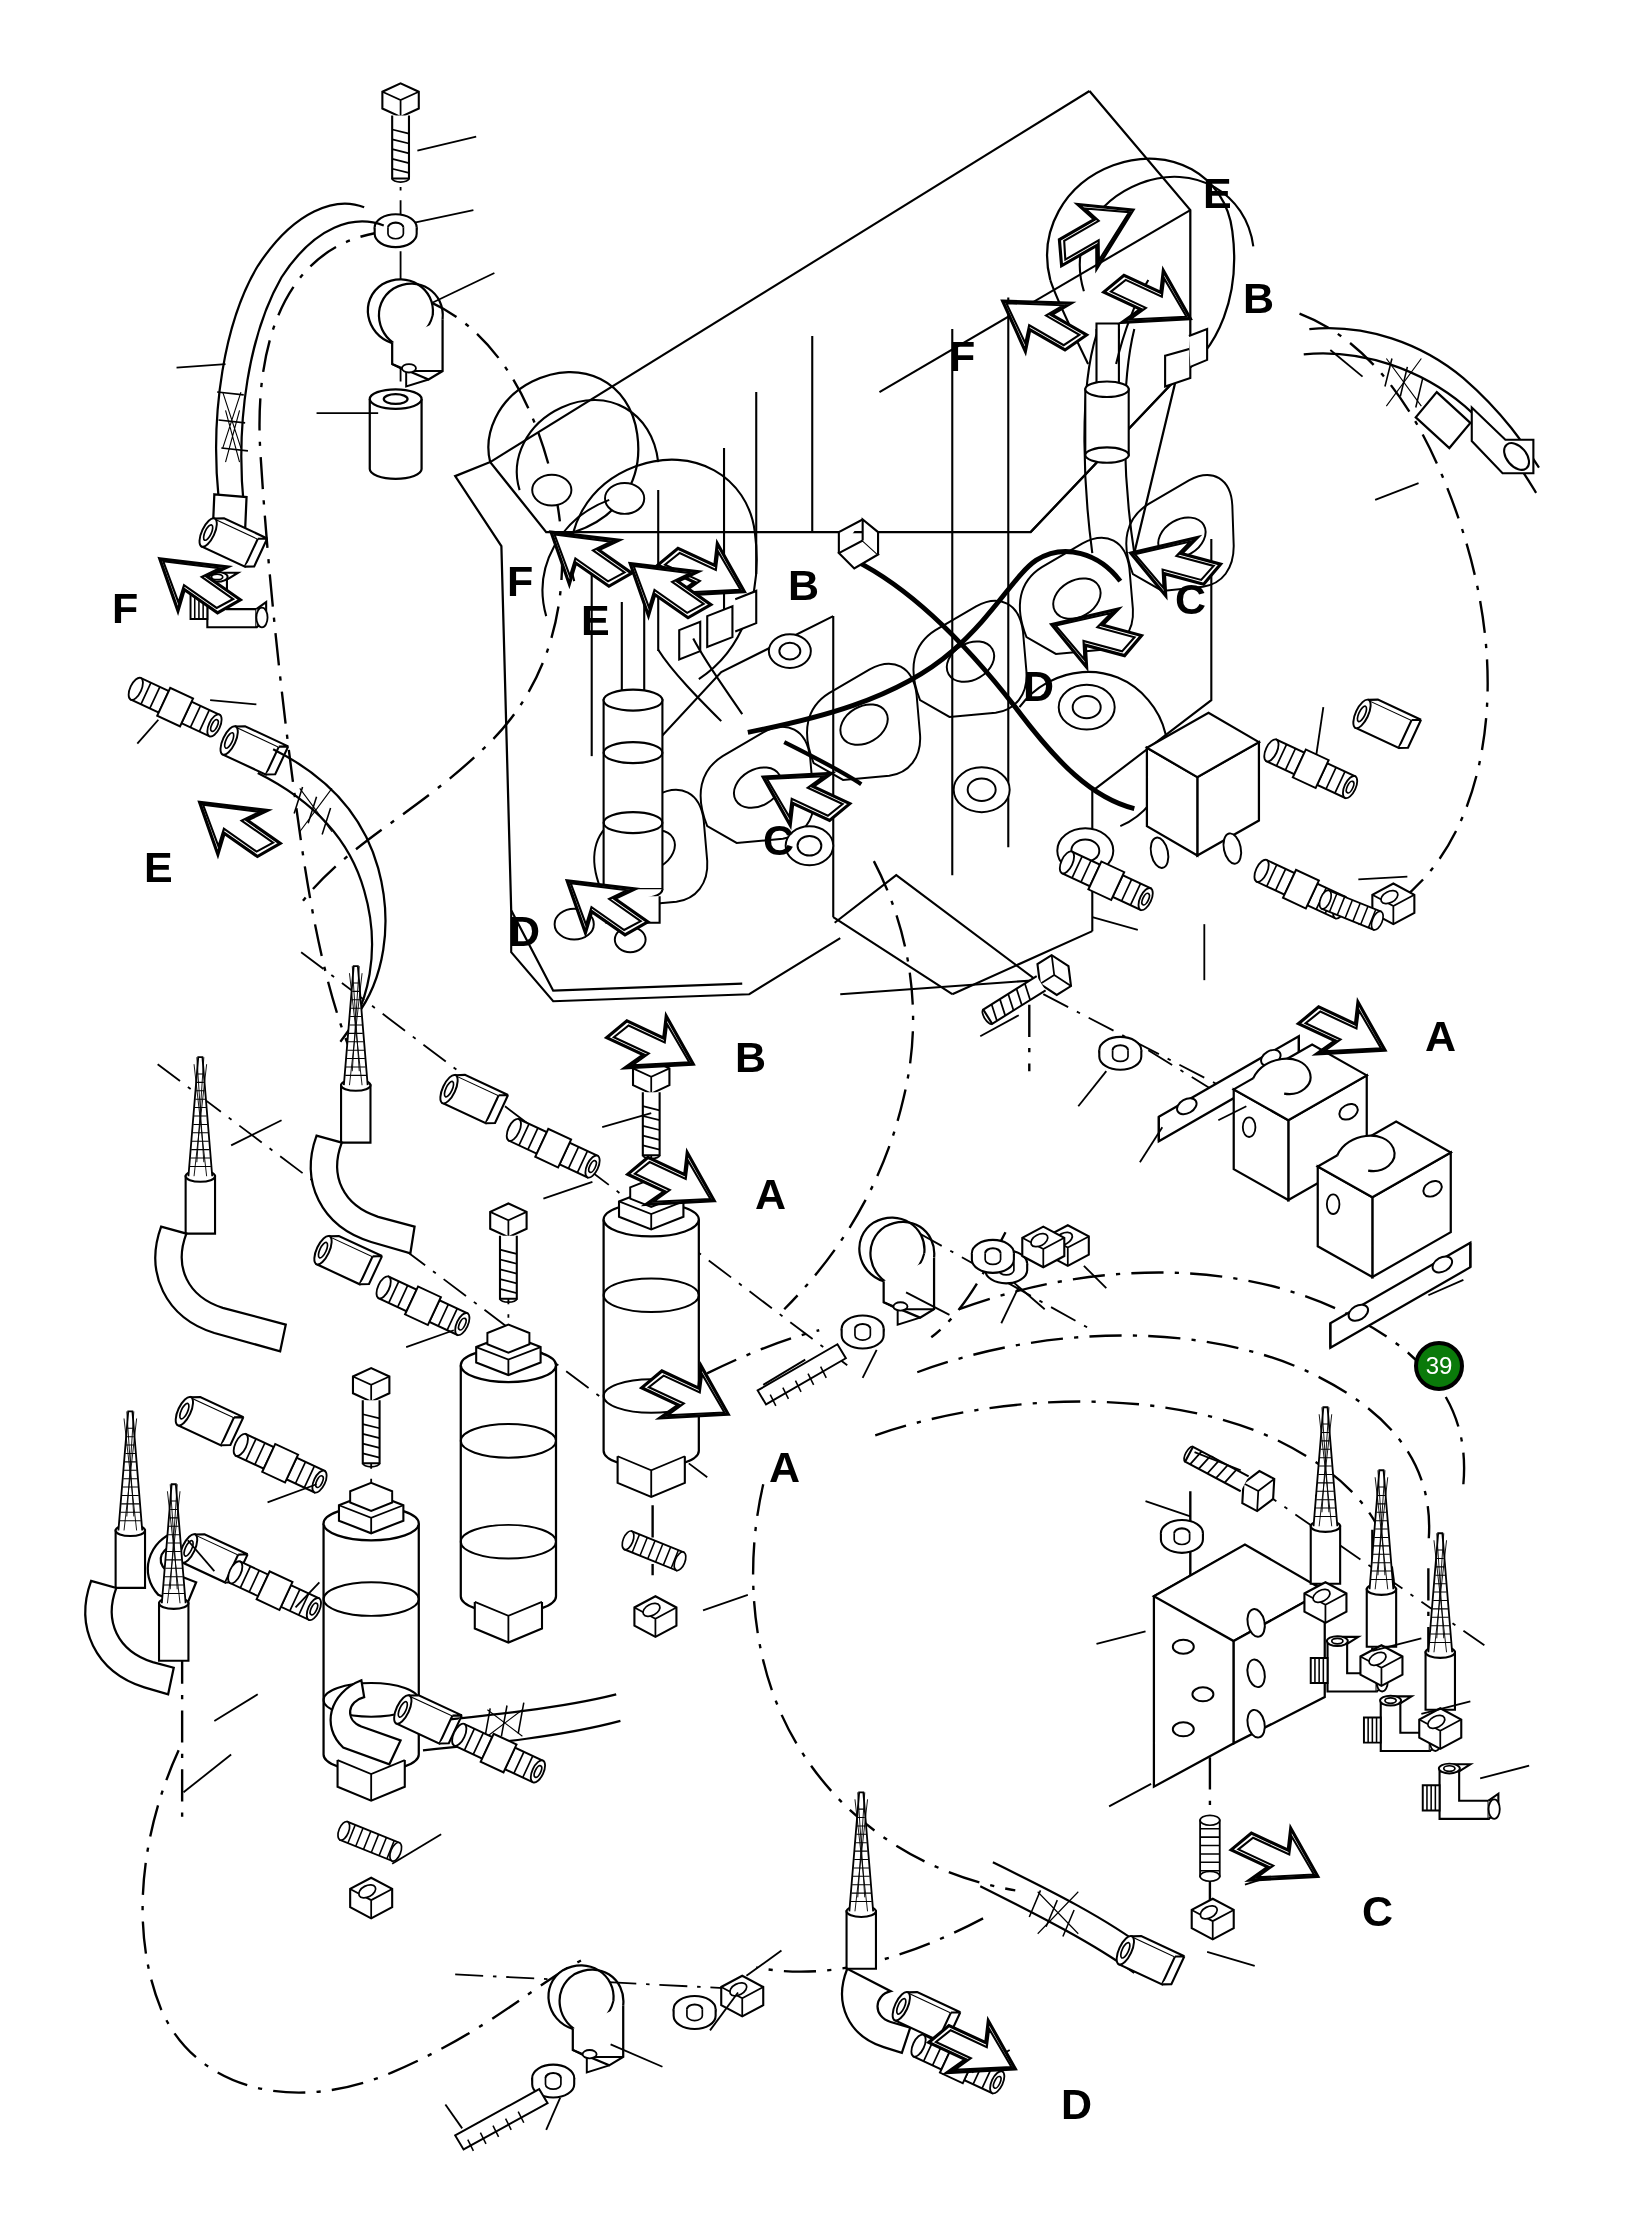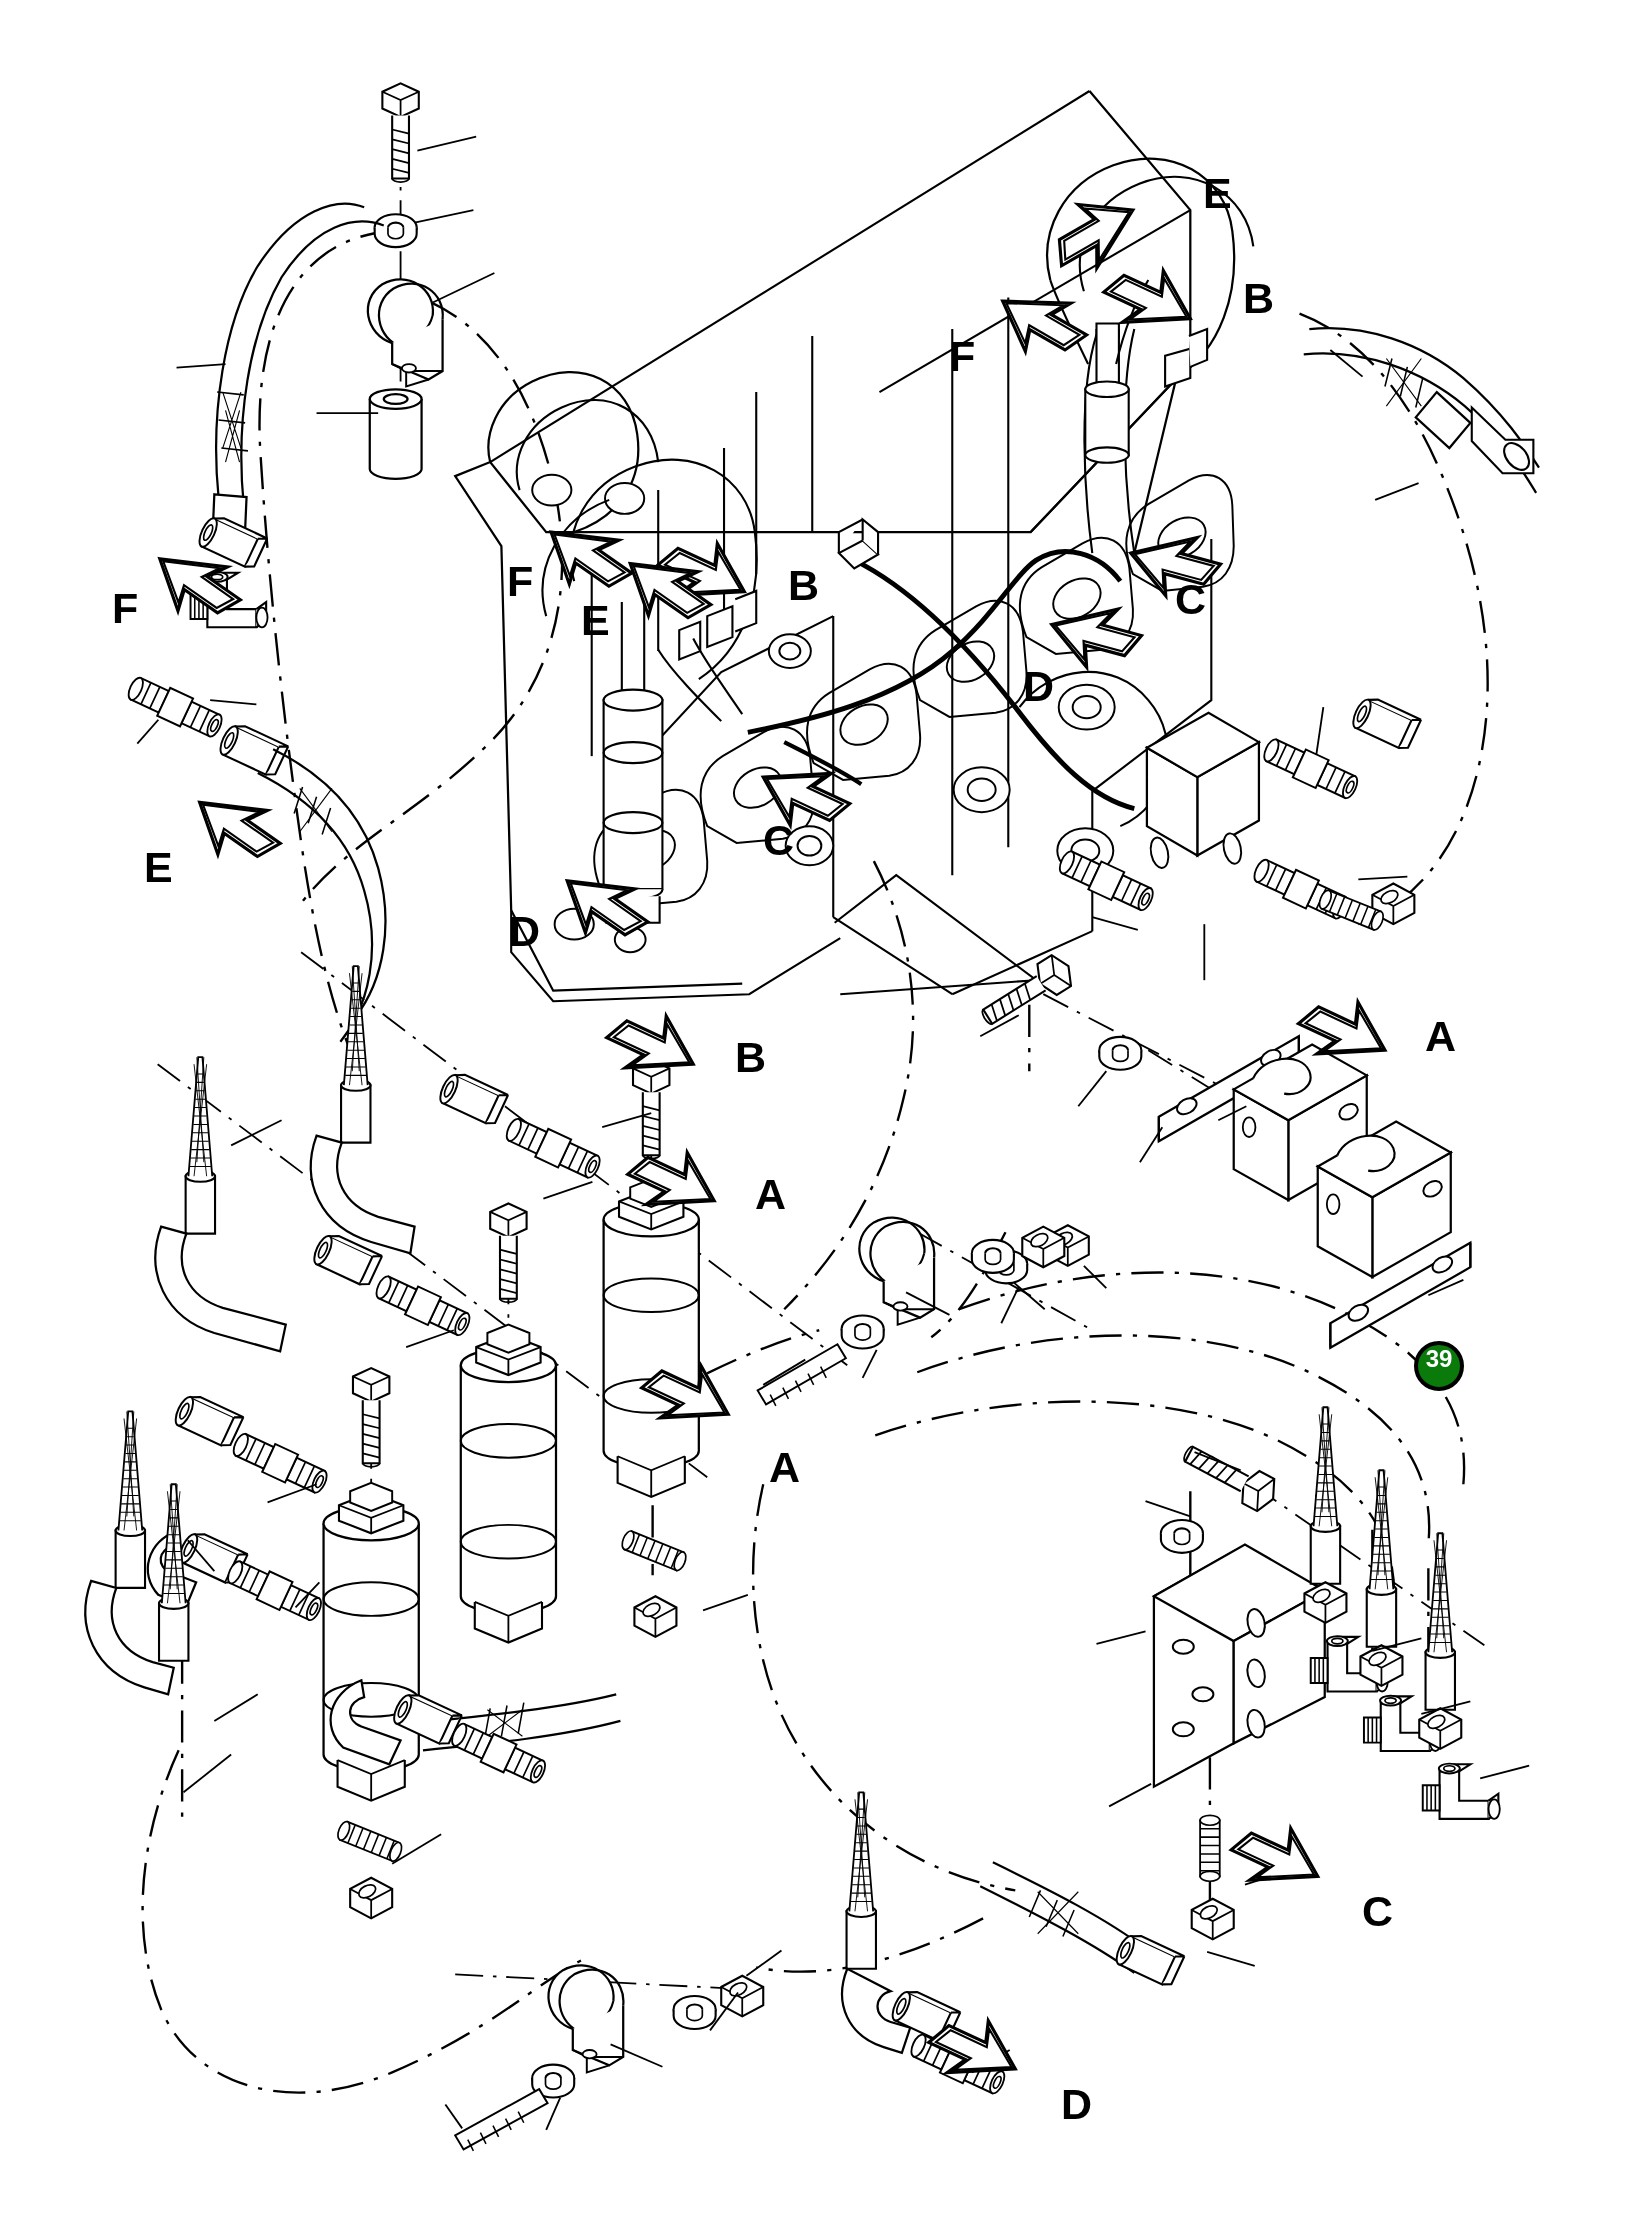--- a/index.html
+++ b/index.html
@@ -21,24 +21,24 @@
     white-space:nowrap;
     -webkit-font-smoothing:none;
   }
   .callout-letter{font-size:43px;letter-spacing:0px;}
   .badge{
     position:absolute;
     border-radius:50%;
     background:#0a7a0a;
     border:4.9px solid #000;
     color:#fff;
-    display:flex;justify-content:center;
+    display:flex;align-items:center;justify-content:center;
     font-family:"Liberation Sans",sans-serif;
     font-size:24px;
-    font-weight:bold;
+    font-weight:normal;
     box-sizing:border-box;
   }
 </style>
 </head>
 <body>
 
 <div id="sheet">
 
 <svg viewBox="0 0 2355 3198" xmlns="http://www.w3.org/2000/svg">
   <defs>

